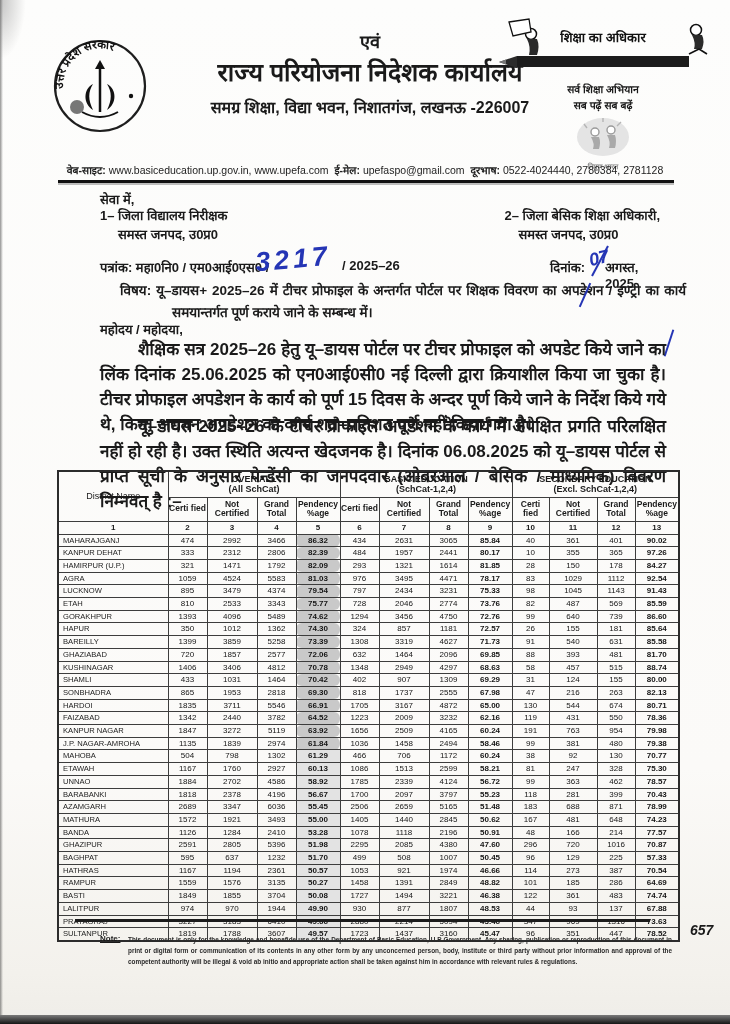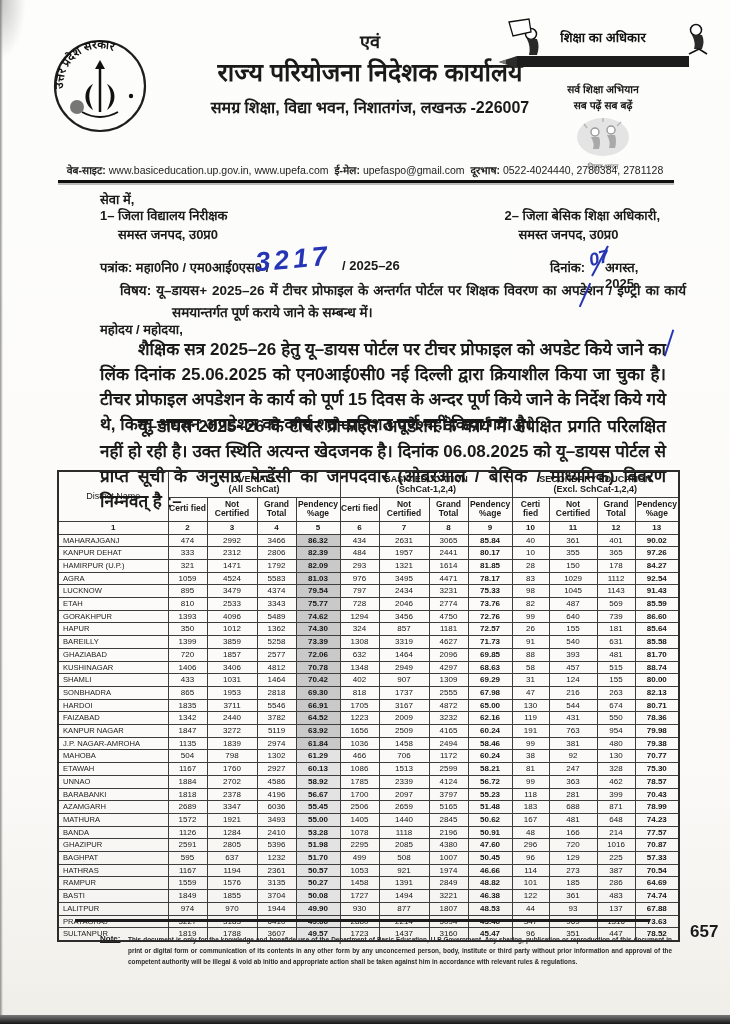--- a/index.html
+++ b/index.html
@@ -66,26 +66,26 @@
   th, td { border:1px solid #3d3d3d; text-align:center; vertical-align:middle; overflow:hidden; }
   table { border:2px solid #2c2c2c; }
   .grp-th { font-size:9px; font-weight:bold; line-height:1.15; height:26px; }
   .grp-sub { font-weight:bold; }
   .dist-th { font-size:9px; font-weight:normal; }
   .sub-th { font-size:8.5px; font-weight:bold; line-height:1.1; height:24px; padding:2px 0; }
   .num-td { font-size:8px; font-weight:bold; height:12px; line-height:12px; }
   tbody td { font-size:8px; height:11.7px; line-height:11.7px; white-space:nowrap; color:#151515; }
   tbody td.dist { text-align:left; padding-left:4px; font-size:7.6px; color:#222; }
   tbody td.pendency { font-weight:bold; }
-  tbody td.shaded-dark { background:#c9c9c9; }
+  tbody td.shaded-dark { background:#c9c9c9;border-radius:6px; }
   tbody td.shaded-light { background:#e3e3e3; }
 
   
   .tbl-underline { position:absolute; left:75px; top:919px; width:575px; height:3px; background:#1c1c1c; }
-  .page-num { position:absolute; left:690px; top:922px; font-size:17px; font-weight:bold; }
+  .page-num { position:absolute; left:690px; top:922px; font-size:14px; font-weight:bold;font-style:italic; }
   .note-row { position:absolute; left:100px; top:934px; width:572px; }
   .note-label { position:absolute; left:0; top:0; font-size:8px; font-weight:bold; text-decoration:underline; }
   .note-text { margin-left:28px; font-size:6.4px; line-height:1.75; text-align:justify;
     font-weight:bold; color:#2a2a2a; }
 </style>
 </head>
 <body>
 
 <div class="page">
   <div class="scan-left"></div>

